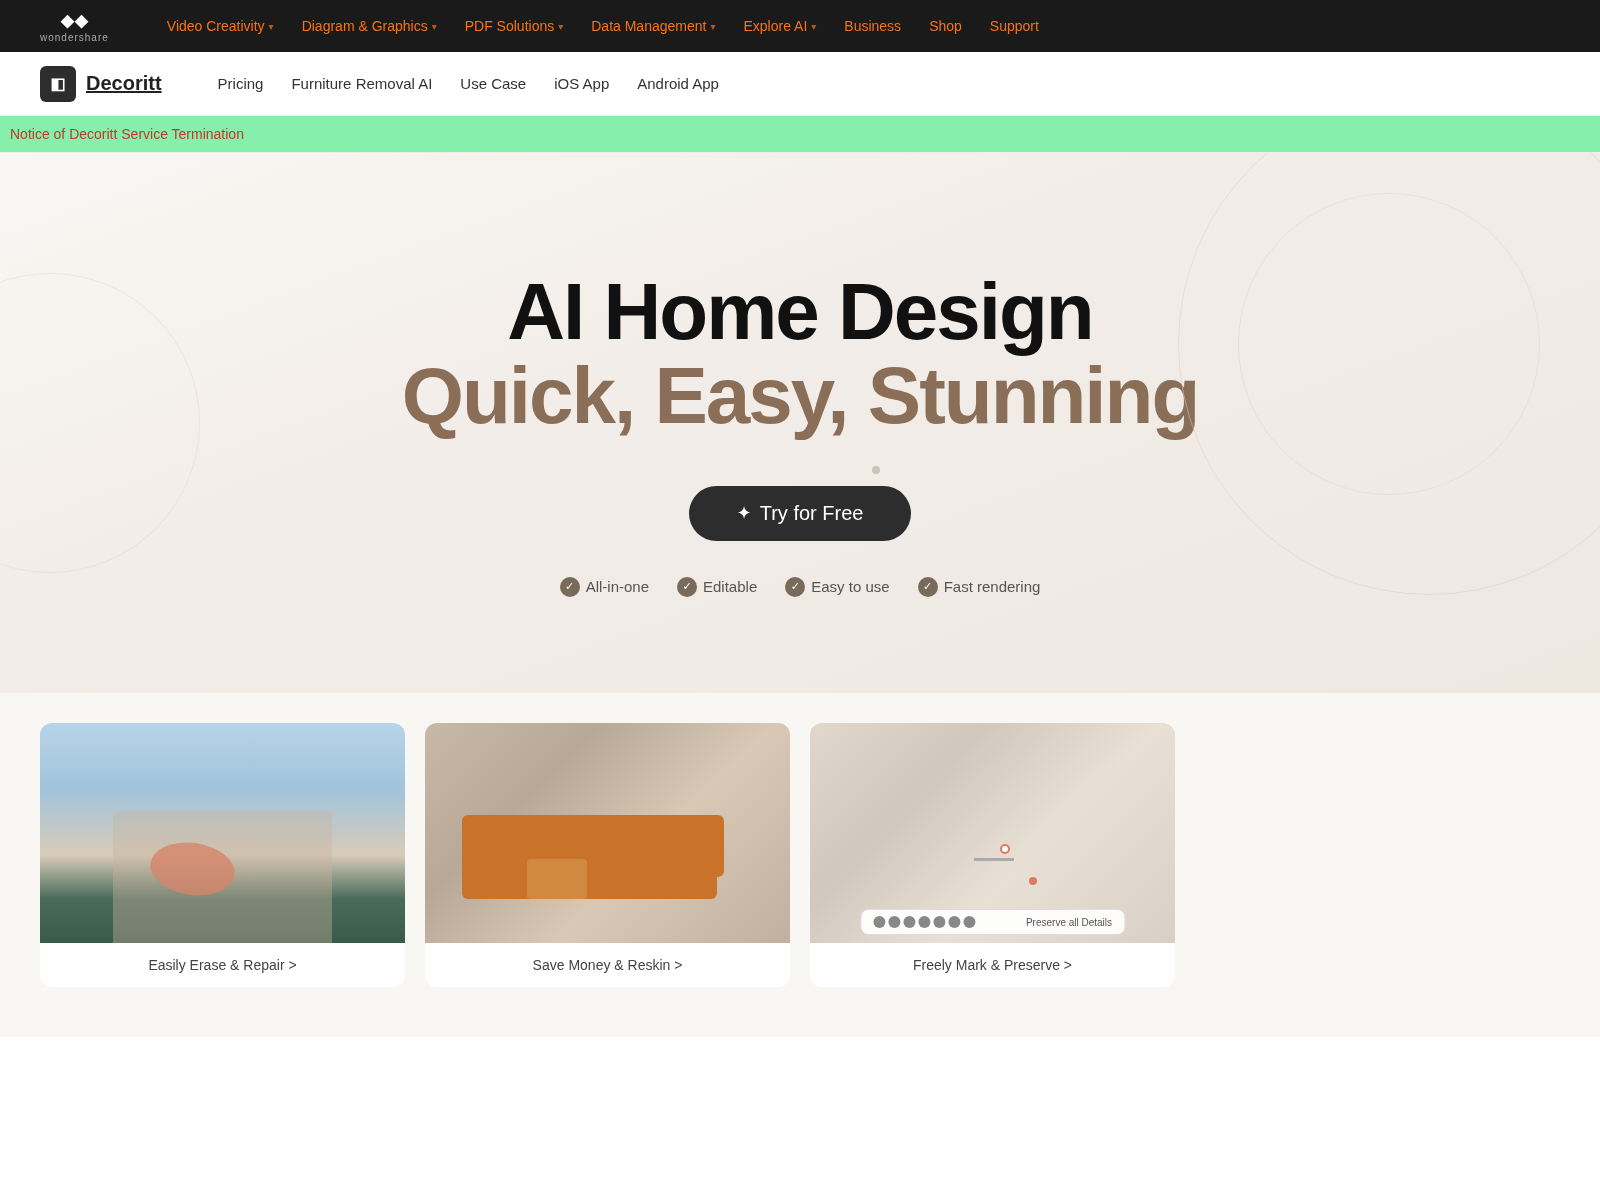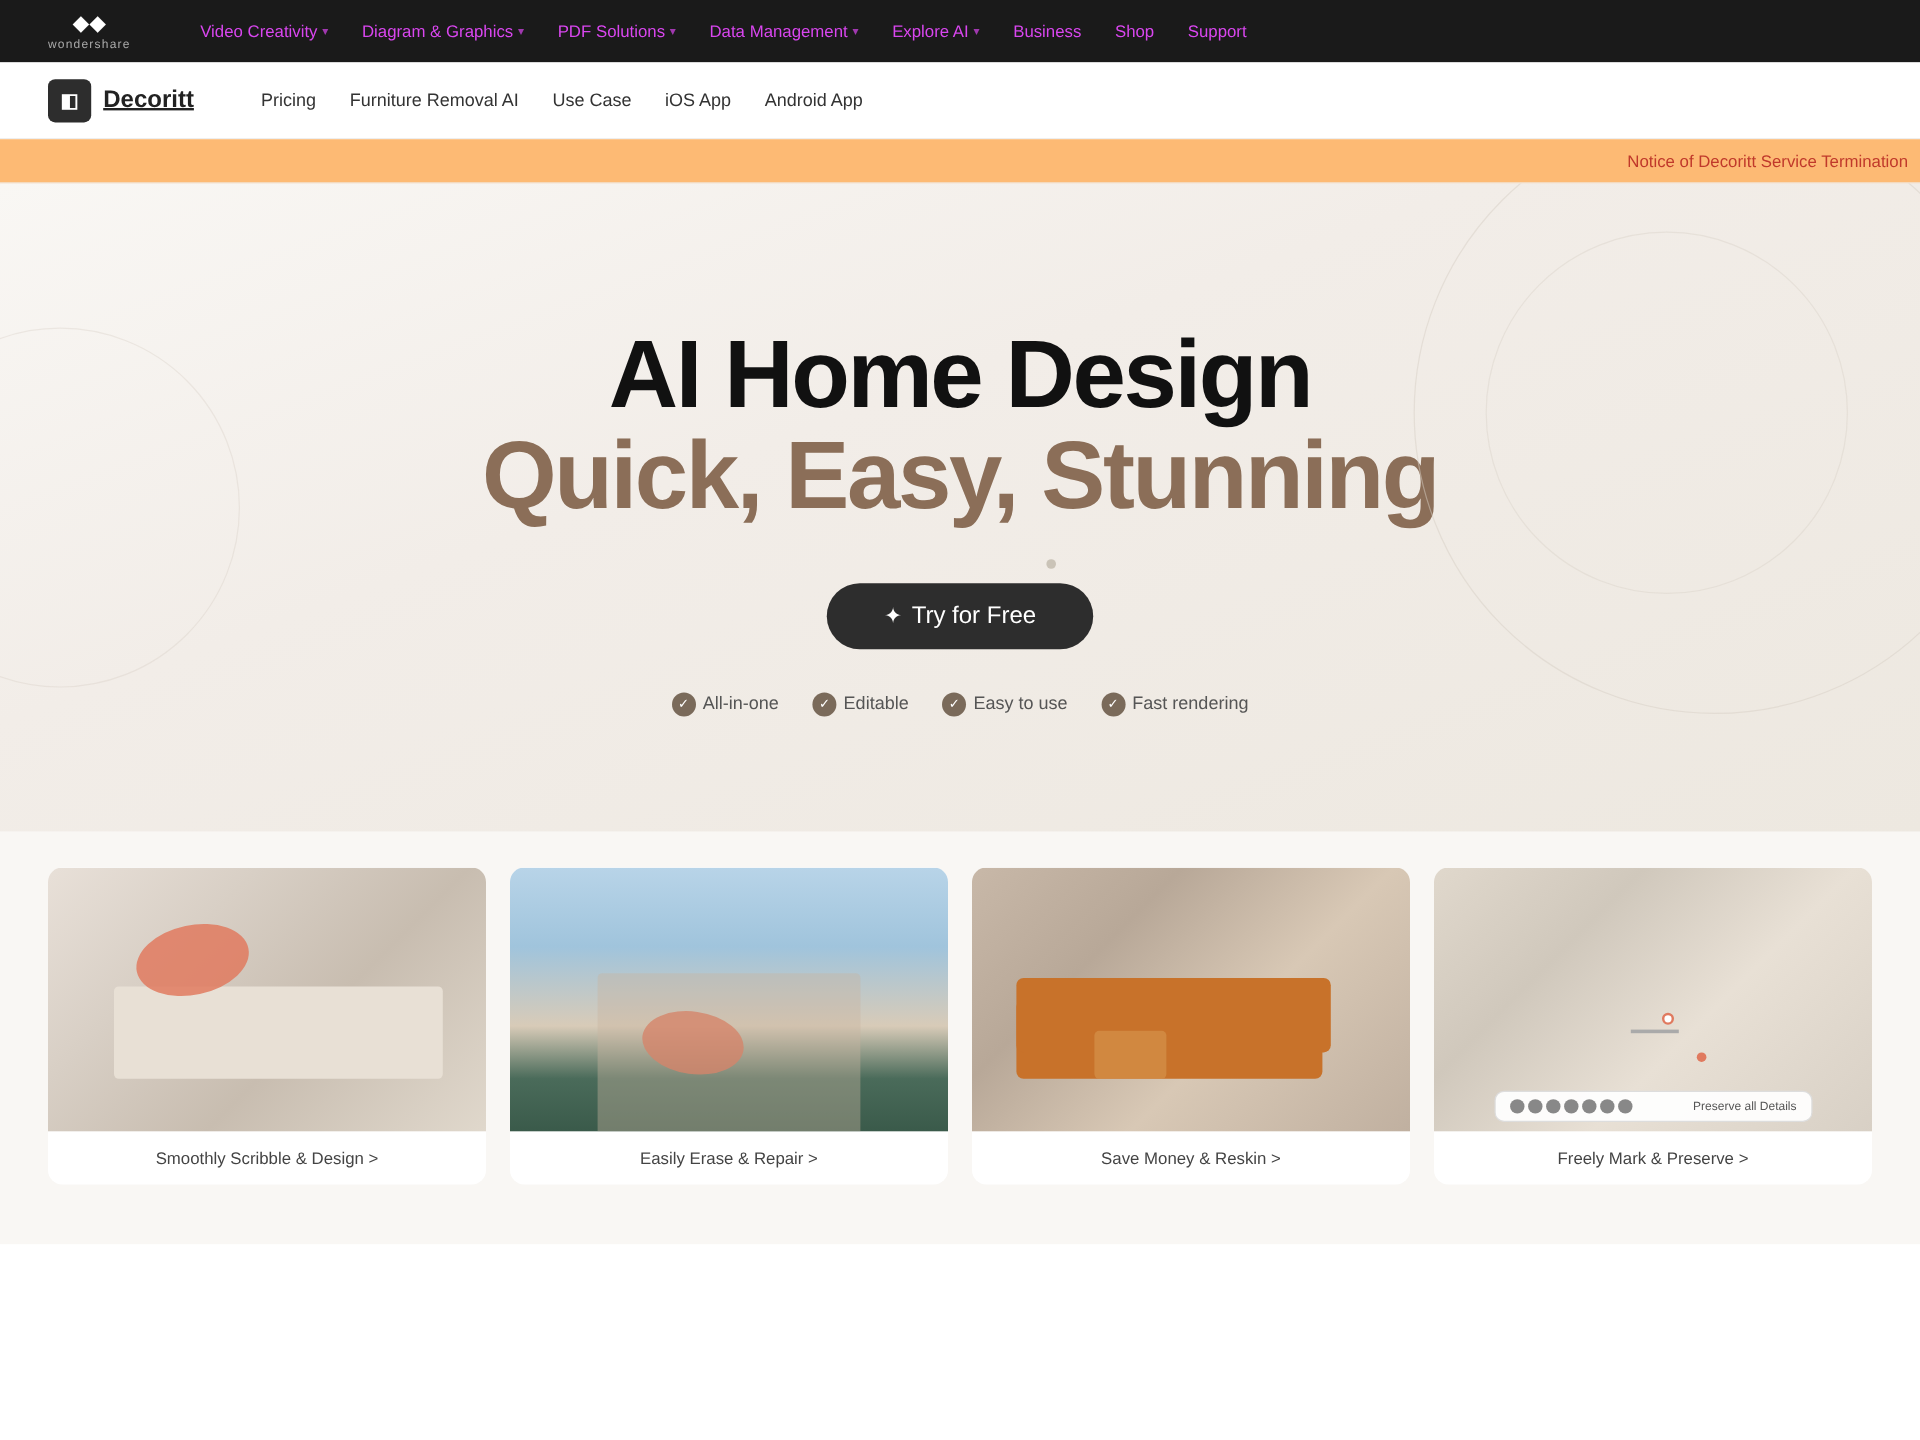--- a/index.html
+++ b/index.html
@@ -30,21 +30,21 @@
       color: #aaa;
       letter-spacing: 1px;
     }
     .top-nav-items {
       display: flex;
       align-items: center;
       gap: 8px;
       flex: 1;
     }
     .top-nav-item {
-      color: #d946ef;
+      color: #f97316;
       font-size: 14px;
       cursor: pointer;
       padding: 6px 10px;
       display: flex;
       align-items: center;
       gap: 4px;
       white-space: nowrap;
       text-align: right;
     }
     .top-nav-item .chevron { font-size: 10px; opacity: 0.7; }
@@ -117,23 +117,23 @@
       border-radius: 24px;
       padding: 9px 22px;
       font-size: 14px;
       cursor: pointer;
       white-space: nowrap;
       font-weight: 500;
     }
 
     
     .notice-bar {
-      background: #fdba74;
+      background: #86efac;
       border-bottom: 1px solid #eee;
-      text-align: right;
+      text-align: left;
       padding: 10px;
       font-size: 14px;
       color: #c0392b;
       font-weight: 500;
     }
 
     
     .hero {
       background: linear-gradient(160deg, #f9f7f4 0%, #f2ede8 40%, #ede8e0 100%);
       min-height: 540px;
@@ -449,28 +449,20 @@
         <span>Easy to use</span>
       </div>
       <div class="hero-badge">
         <span class="check">✓</span>
         <span>Fast rendering</span>
       </div>
     </div>
 </section>
 
 <section class="gallery" id="gallery-section">
-<div class="gallery-card">
-      <div class="gallery-img">
-      <div class="room-bedroom">
-        <div class="blob blob-1" style="top:22%;left:20%;width:95px;height:58px;background:#e07a5f;transform:rotate(-12deg);"></div>
-      </div>
-    </div>
-      <div class="gallery-label">Smoothly Scribble &amp; Design &gt;</div>
-    </div>
     <div class="gallery-card">
       <div class="gallery-img">
       <div class="room-outdoor">
         <div class="blob blob-2" style="bottom:22%;left:30%;width:85px;height:52px;background:#d4856a;transform:rotate(8deg);opacity:0.8;"></div>
       </div>
     </div>
       <div class="gallery-label">Easily Erase &amp; Repair &gt;</div>
     </div>
     <div class="gallery-card">
       <div class="gallery-img">

